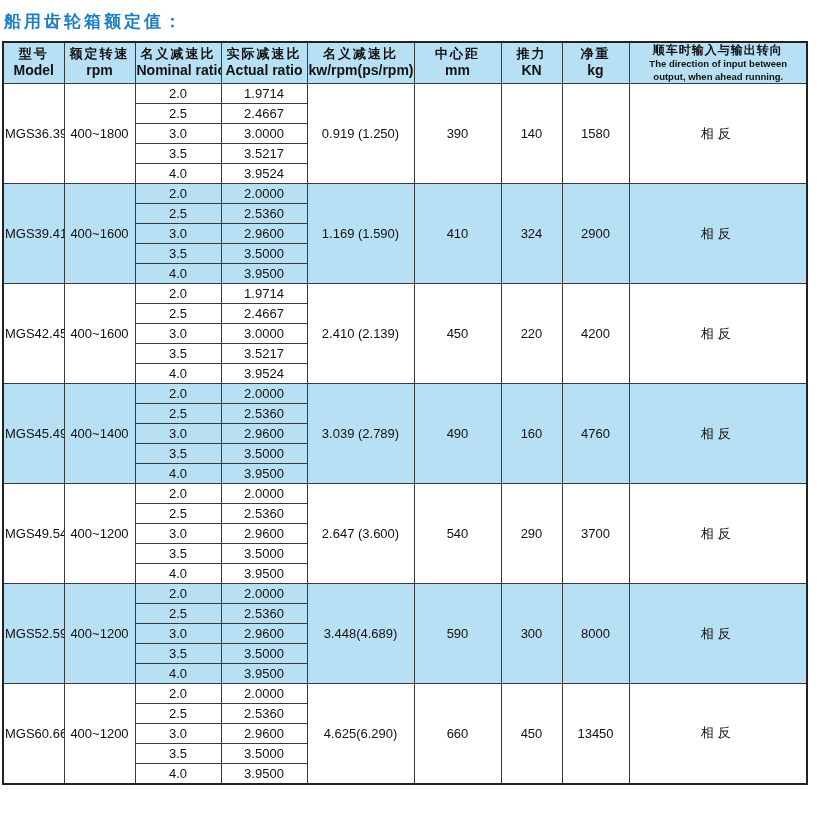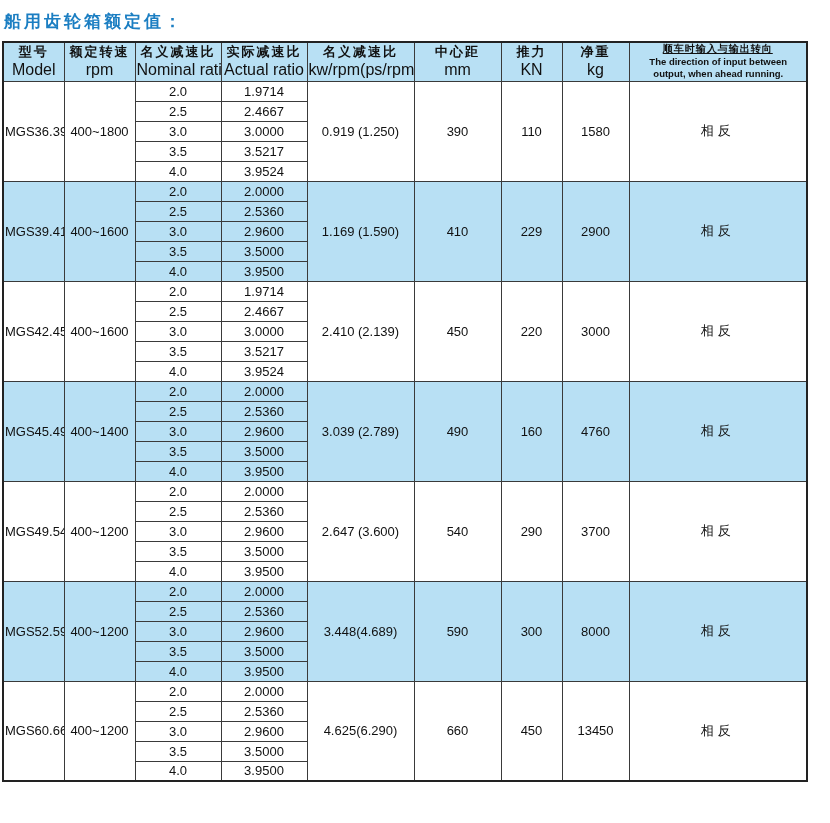--- a/index.html
+++ b/index.html
@@ -23,22 +23,22 @@
   .spec-table th,.spec-table td{
     border:1px solid var(--border);
     text-align:center;vertical-align:middle;padding:0 1px;
     overflow:hidden;white-space:nowrap;
   }
   .spec-table thead th{
     background:var(--accent);
     height:36px;font-weight:normal;line-height:1.25;text-align:center;
   }
   .hdr-zh{display:block;font-family:"Liberation Serif", serif;font-size:13px;font-weight:bold;letter-spacing:2px;}
-  .hdr-en{display:block;font-size:16px;font-weight:normal;letter-spacing:0;}
-  .hdr-zh-small{display:block;font-family:"Liberation Serif", serif;font-size:10px;font-weight:bold;letter-spacing:1px;text-decoration:underline;}
+  .hdr-en{display:block;font-size:14px;font-weight:bold;letter-spacing:0;}
+  .hdr-zh-small{display:block;font-family:"Liberation Serif", serif;font-size:12px;font-weight:bold;letter-spacing:1px;}
   .hdr-en-small{display:block;font-size:10px;font-weight:bold;transform:scale(0.95);letter-spacing:0;}
   .spec-table tbody td{height:20px;font-size:13px;background:#ffffff;}
   .spec-table tbody tr.hl td{background:var(--accent);}
   td.dir-cell{font-family:Liberation Sans, sans-serif;font-size:14px;letter-spacing:4px;}
   td.model-cell,td.rpm-cell{font-size:13px;}
 </style>
 </head>
 <body>
 
 <div class="page">
@@ -98,21 +98,21 @@
       </tr>
     </thead>
     <tbody>
         <tr>
           <td rowspan="5" class="model-cell">MGS36.39</td>
           <td rowspan="5" class="rpm-cell">400~1800</td>
           <td>2.0</td>
           <td>1.9714</td>
           <td rowspan="5">0.919 (1.250)</td>
           <td rowspan="5">390</td>
-          <td rowspan="5">110</td>
+          <td rowspan="5">140</td>
           <td rowspan="5">1580</td>
           <td rowspan="5" class="dir-cell">相反</td>
         </tr>
         <tr>
           <td>2.5</td>
           <td>2.4667</td>
         </tr>
         <tr>
           <td>3.0</td>
           <td>3.0000</td>
@@ -125,21 +125,21 @@
           <td>4.0</td>
           <td>3.9524</td>
         </tr>
         <tr class="hl">
           <td rowspan="5" class="model-cell">MGS39.41</td>
           <td rowspan="5" class="rpm-cell">400~1600</td>
           <td>2.0</td>
           <td>2.0000</td>
           <td rowspan="5">1.169 (1.590)</td>
           <td rowspan="5">410</td>
-          <td rowspan="5">229</td>
+          <td rowspan="5">324</td>
           <td rowspan="5">2900</td>
           <td rowspan="5" class="dir-cell">相反</td>
         </tr>
         <tr class="hl">
           <td>2.5</td>
           <td>2.5360</td>
         </tr>
         <tr class="hl">
           <td>3.0</td>
           <td>2.9600</td>
@@ -153,21 +153,21 @@
           <td>3.9500</td>
         </tr>
         <tr>
           <td rowspan="5" class="model-cell">MGS42.45</td>
           <td rowspan="5" class="rpm-cell">400~1600</td>
           <td>2.0</td>
           <td>1.9714</td>
           <td rowspan="5">2.410 (2.139)</td>
           <td rowspan="5">450</td>
           <td rowspan="5">220</td>
-          <td rowspan="5">3000</td>
+          <td rowspan="5">4200</td>
           <td rowspan="5" class="dir-cell">相反</td>
         </tr>
         <tr>
           <td>2.5</td>
           <td>2.4667</td>
         </tr>
         <tr>
           <td>3.0</td>
           <td>3.0000</td>
         </tr>

